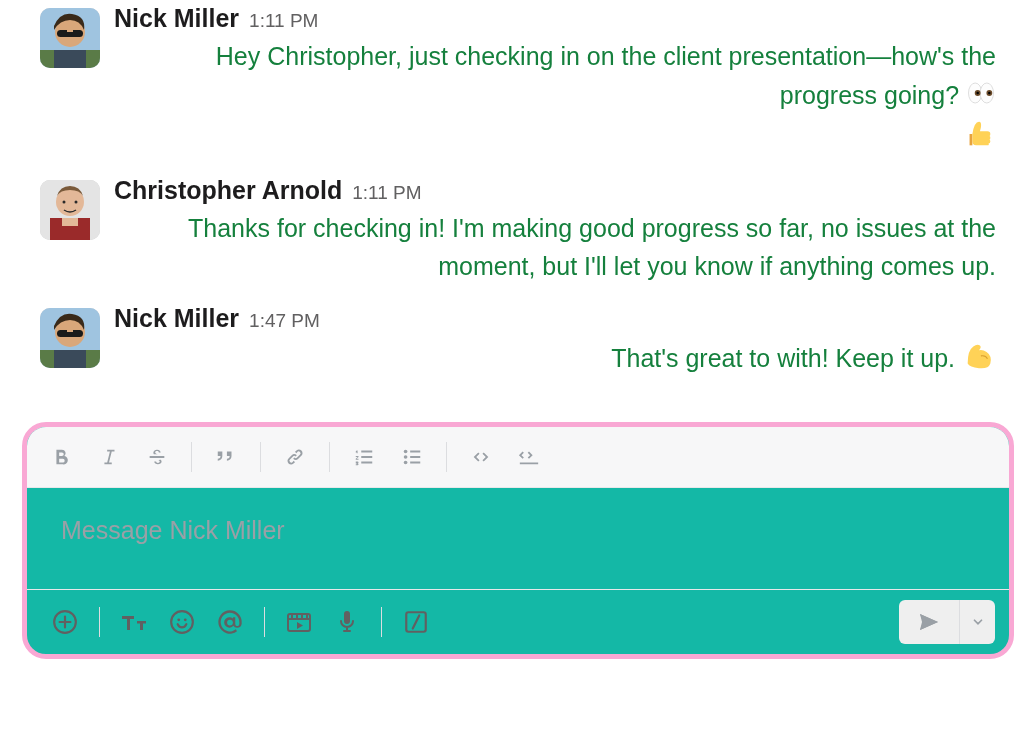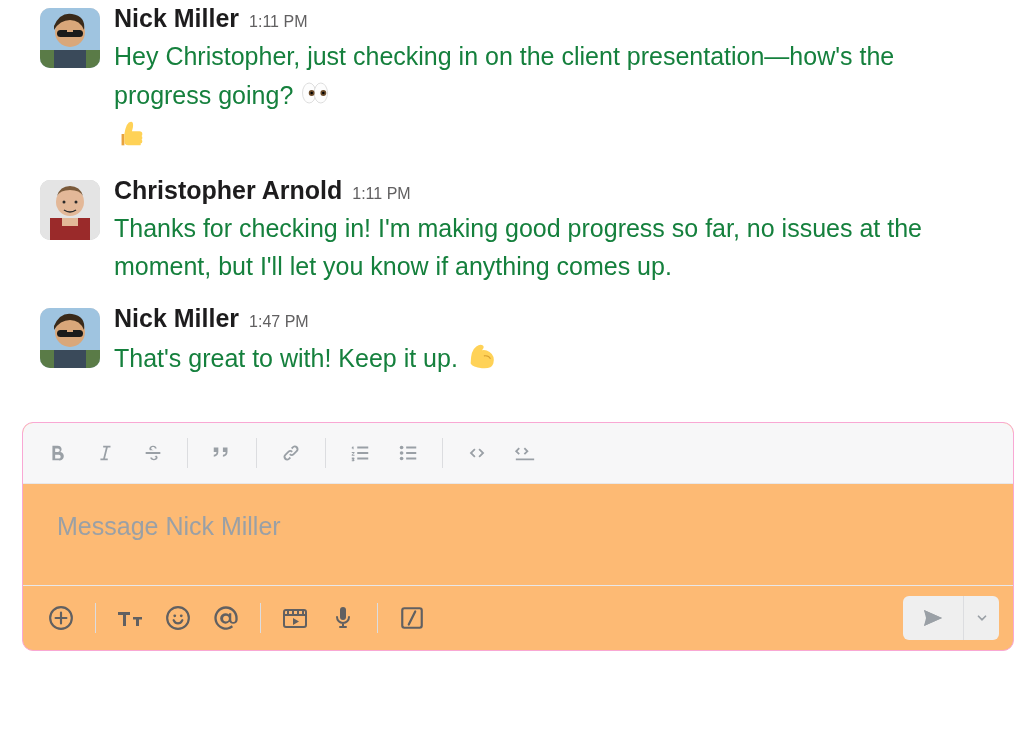--- a/index.html
+++ b/index.html
@@ -6,54 +6,55 @@
     body {
       font-family: -apple-system, BlinkMacSystemFont, "Segoe UI", Helvetica, Arial, sans-serif;
       background: #ffffff;
       color: #1d1c1d;
       width: 1036px;
       height: 754px;
       overflow: hidden;
     }
     .messages {
       padding: 2px 40px 0 40px;
+      text-align: right;
     }
     .msg {
       display: flex;
       gap: 14px;
       align-items: flex-start;
       padding: 6px 0 14px 0;
     }
     .avatar {
       width: 60px;
       height: 60px;
       border-radius: 10px;
       flex: 0 0 auto;
       overflow: hidden;
       background: #ccc;
     }
     .avatar svg { display:block; width:100%; height:100%; }
     .msg-content { flex:1; min-width:0; }
     .msg-header { display:flex; align-items:baseline; gap:10px; margin-top:-4px; }
     .sender { font-weight: 800; font-size: 25px; color:#1d1c1d; }
-    .time { font-size: 16px; color:#616061; }
+    .time { font-size: 19px; color:#616061; }
     .body { font-size:25px; line-height:1.55; color:#15803d; margin-top:4px; }
     .body p { margin:0 0 2px 0; }
     .emoji { display:inline-block; vertical-align:-0.15em; }
     .emoji svg { display:block; }
 
     
     .composer-wrap {
       padding: 0 22px 22px 22px;
       margin-top: 28px;
     }
     .composer {
-      border: 1px solid #f9a8d4;
-      border-radius: 11px;
-      background:#fdba74;
+      border: 5px solid #f9a8d4;
+      border-radius: 24px;
+      background:#14b8a6;
       overflow:hidden;
     }
     .toolbar-top {
       display:flex;
       align-items:center;
       padding: 8px 10px;
       background: #f7f7f8;
       border-bottom: 1px solid #e8e8ea;
     }
     .tb-btn {

